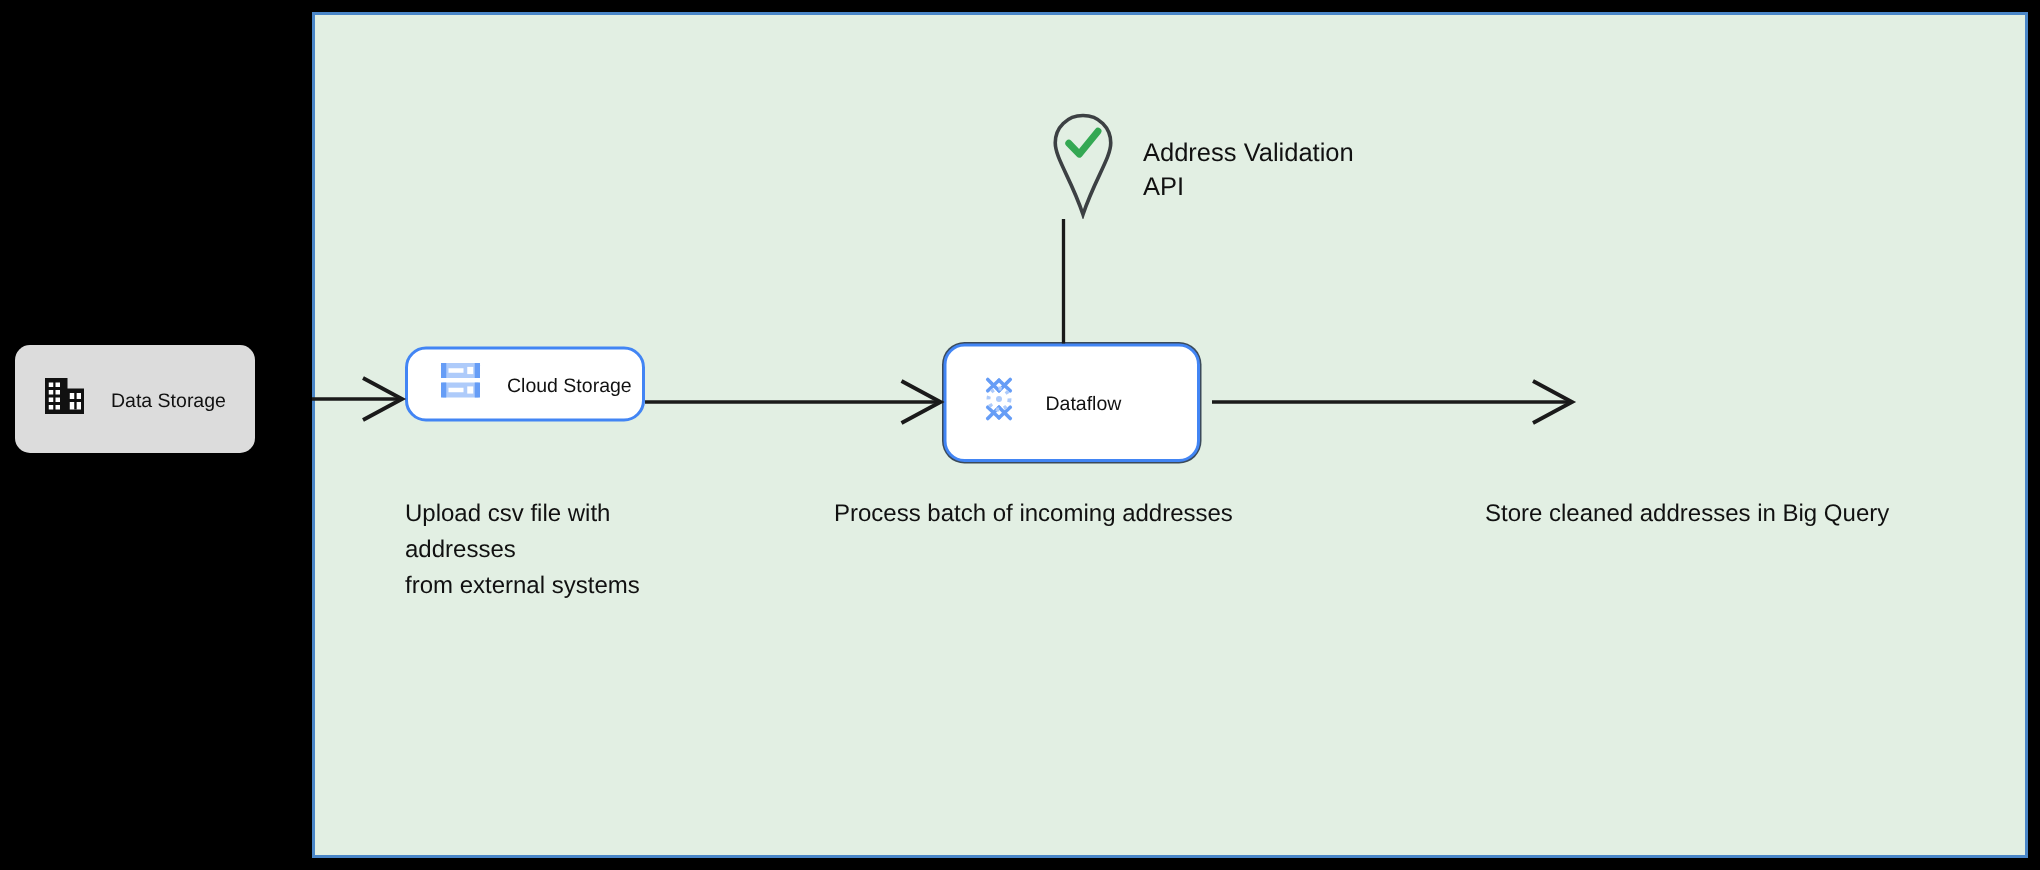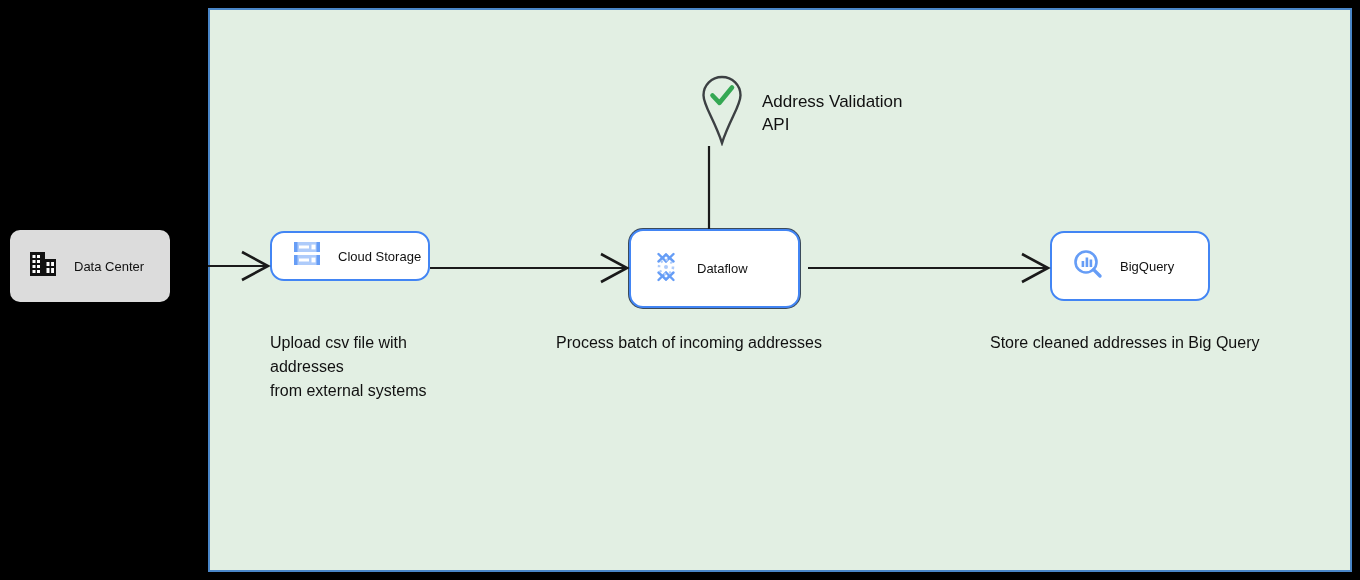--- a/index.html
+++ b/index.html
@@ -134,21 +134,21 @@
         <rect x="9" y="11" width="3" height="3" fill="#ffffff"></rect>
         <rect x="4.5" y="16" width="3" height="3" fill="#ffffff"></rect>
         <rect x="9" y="16" width="3" height="3" fill="#ffffff"></rect>
         <rect x="4.5" y="21" width="3" height="3" fill="#ffffff"></rect>
         <rect x="9" y="21" width="3" height="3" fill="#ffffff"></rect>
         <rect x="18.5" y="13" width="7.5" height="4" fill="#ffffff"></rect>
         <rect x="18.5" y="19" width="7.5" height="5" fill="#ffffff"></rect>
         <rect x="21.5" y="13" width="1.6" height="11" fill="#111111"></rect>
       </svg>
     </span>
-    <span class="node-label">Data Center</span>
+    <span class="node-label">Data Storage</span>
   </div>
 
   <div id="cloudstorage-node" class="gcp-node">
     <span>
       <svg width="30" height="32" viewBox="0 0 30 32">
         <rect x="2" y="4" width="26" height="10" rx="1.5" fill="#aecbfa"></rect>
         <rect x="2" y="4" width="3.5" height="10" fill="#669df6"></rect>
         <rect x="24.5" y="4" width="3.5" height="10" fill="#669df6"></rect>
         <rect x="7" y="7.5" width="10" height="3" fill="#ffffff"></rect>
         <rect x="19.5" y="6.6" width="4" height="4.8" fill="#ffffff"></rect>
@@ -175,32 +175,20 @@
           <path d="M7.5 22.5 L15 29.5"></path>
           <path d="M22.5 22.5 L15 29.5"></path>
         </g>
         <circle cx="15" cy="17" r="7" fill="none" stroke="#aecbfa" stroke-width="2.6" stroke-dasharray="2.2 3.2"></circle>
         <circle cx="15" cy="17" r="2" fill="#aecbfa"></circle>
       </svg>
     </span>
     <span class="node-label">Dataflow</span>
   </div>
 
-  <div id="bigquery-node" class="gcp-node">
-    <span>
-      <svg width="32" height="32" viewBox="0 0 32 32">
-        <circle cx="14" cy="14" r="10.5" fill="none" stroke="#669df6" stroke-width="2.6"></circle>
-        <rect x="9.6" y="13" width="2.6" height="6" fill="#669df6"></rect>
-        <rect x="13.6" y="9.5" width="2.6" height="9.5" fill="#669df6"></rect>
-        <rect x="17.6" y="11.5" width="2.6" height="7.5" fill="#669df6"></rect>
-        <path d="M21.6 21.6 L28 28" stroke="#669df6" stroke-width="3.4" stroke-linecap="round"></path>
-      </svg>
-    </span>
-    <span class="node-label">BigQuery</span>
-  </div>
 
   <div id="api-node">
     <span>
       <svg width="44" height="72" viewBox="0 0 44 72">
         <path d="M22 3 C11.5 3 3.5 11 3.5 21.2 C3.5 31.5 14 45 22 69 C30 45 40.5 31.5 40.5 21.2 C40.5 11 32.5 3 22 3 Z" fill="none" stroke="#3c4043" stroke-width="2.4"></path>
         <path d="M12.5 21.5 L19.5 28.8 L32 13.5" fill="none" stroke="#34a853" stroke-width="4.6" stroke-linecap="round" stroke-linejoin="round"></path>
       </svg>
     </span>
     <span class="api-label">Address Validation
 API</span>

